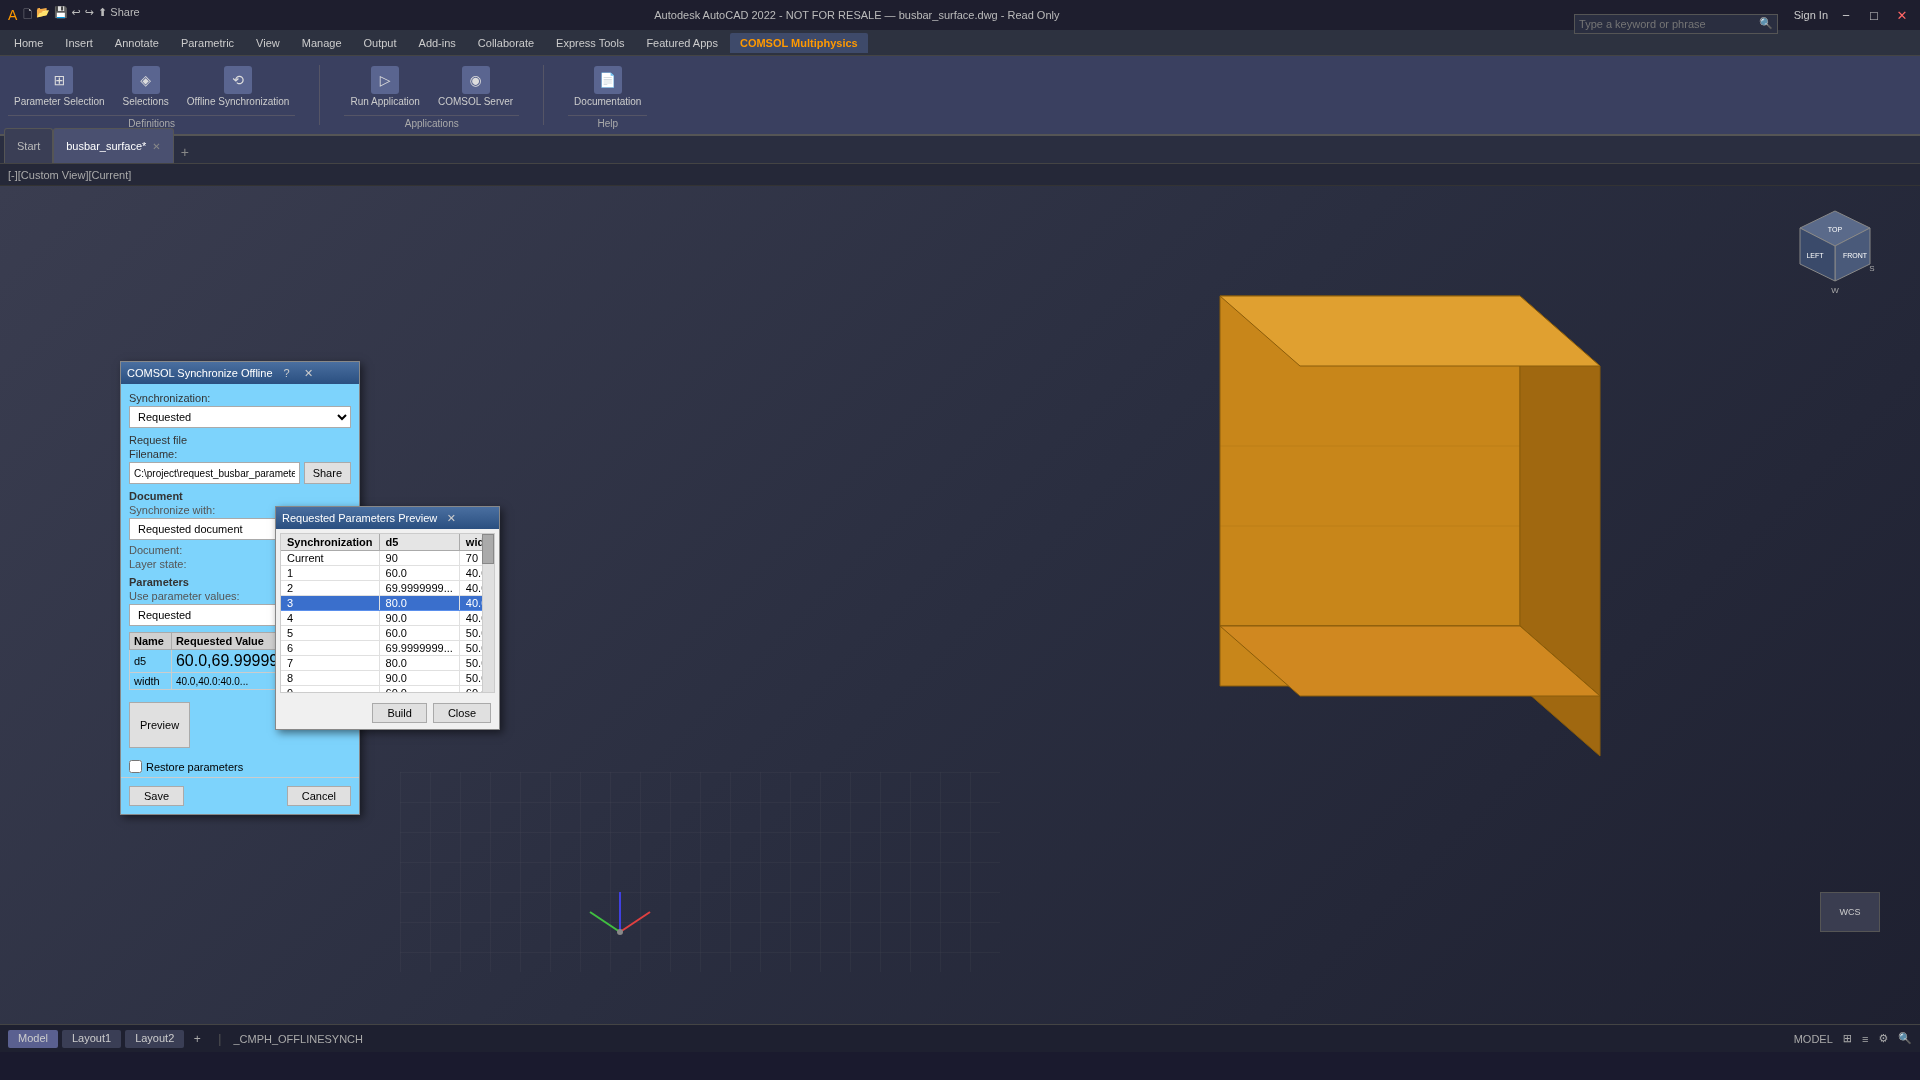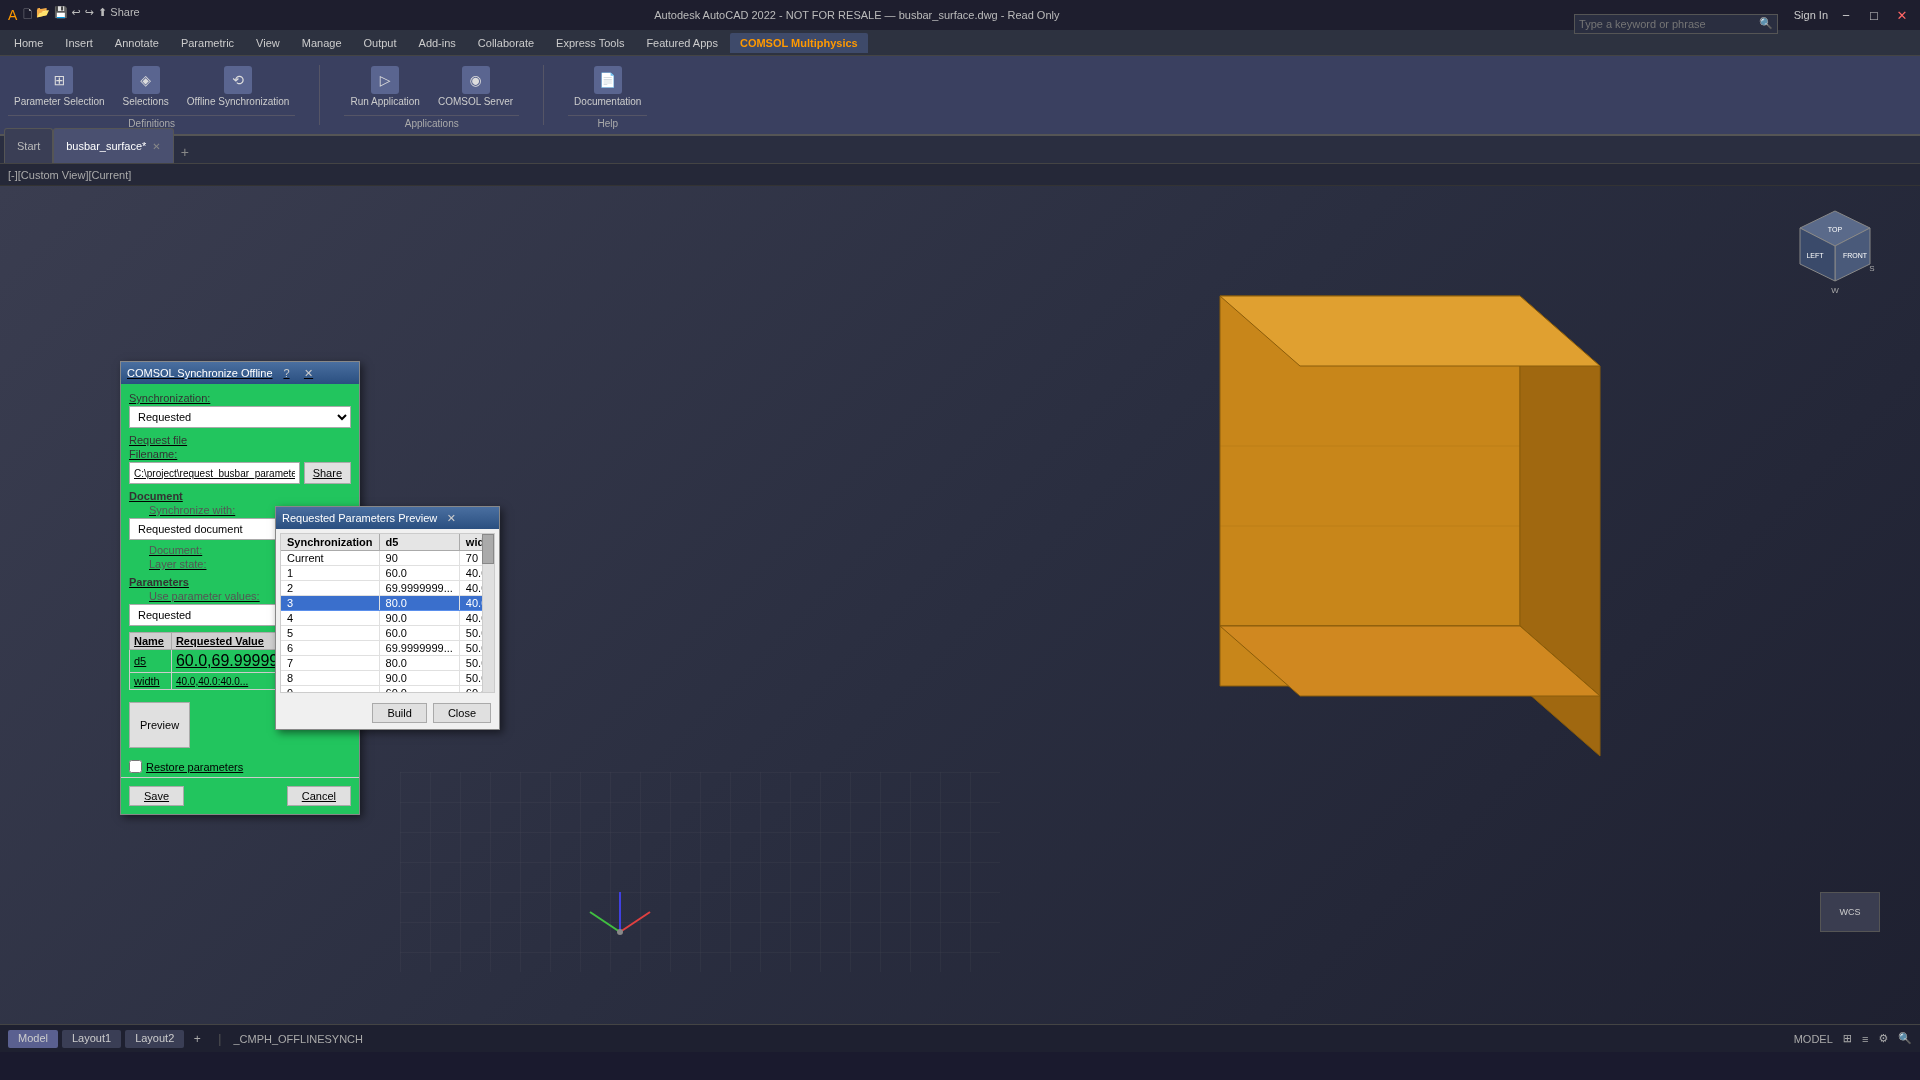--- a/index.html
+++ b/index.html
@@ -238,26 +238,25 @@
       color: #aaa;
       font-size: 11px;
     }
 
     
     #comsol-dialog {
       position: absolute;
       top: 175px;
       left: 120px;
       width: 240px;
-      background: #22c55e;
+      background: #7dd3fc;
       border: 1px solid #888;
       box-shadow: 3px 3px 8px rgba(0,0,0,0.5);
       font-size: 11px;
       color: #000;
-      text-decoration: underline;
     }
     .dialog-titlebar {
       height: 22px;
       background: linear-gradient(to bottom, #4a6fa0, #2a4f80);
       display: flex;
       align-items: center;
       padding: 0 6px;
       color: #fff;
       font-size: 11px;
       gap: 6px;
@@ -301,21 +300,21 @@
       font-size: 11px;
       cursor: pointer;
       height: 22px;
     }
     .section-header {
       font-weight: bold;
       color: #333;
       margin: 6px 0 2px 0;
       font-size: 11px;
     }
-    .subsection { color: #555; font-size: 11px; margin-bottom: 2px; margin-left: 20px; }
+    .subsection { color: #555; font-size: 11px; margin-bottom: 2px; }
     .param-table {
       width: 100%;
       border-collapse: collapse;
       margin-top: 4px;
       font-size: 11px;
     }
     .param-table th {
       background: #d0d0d0;
       border: 1px solid #aaa;
       padding: 2px 4px;

